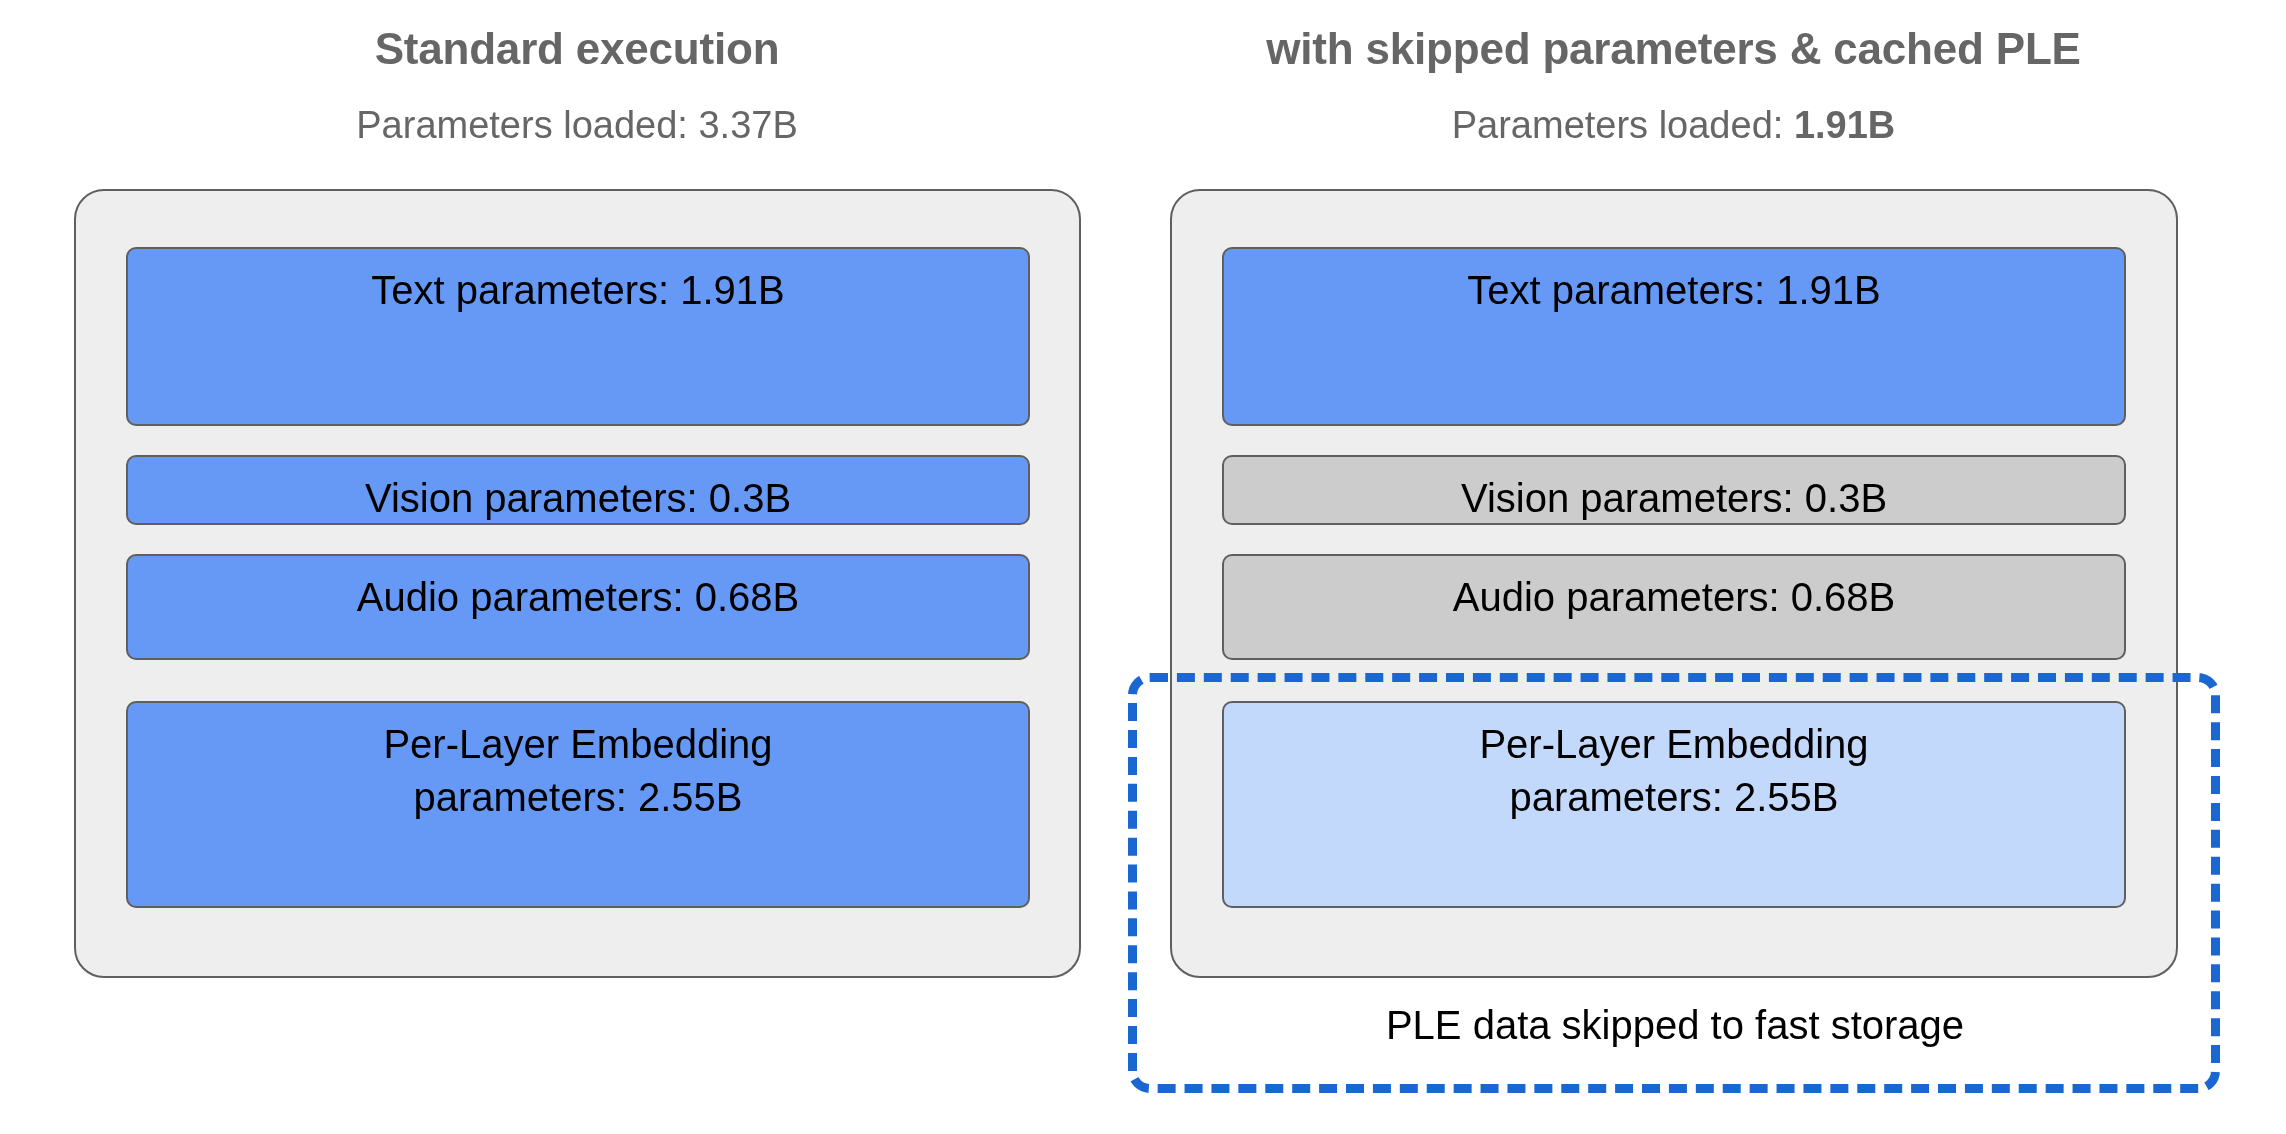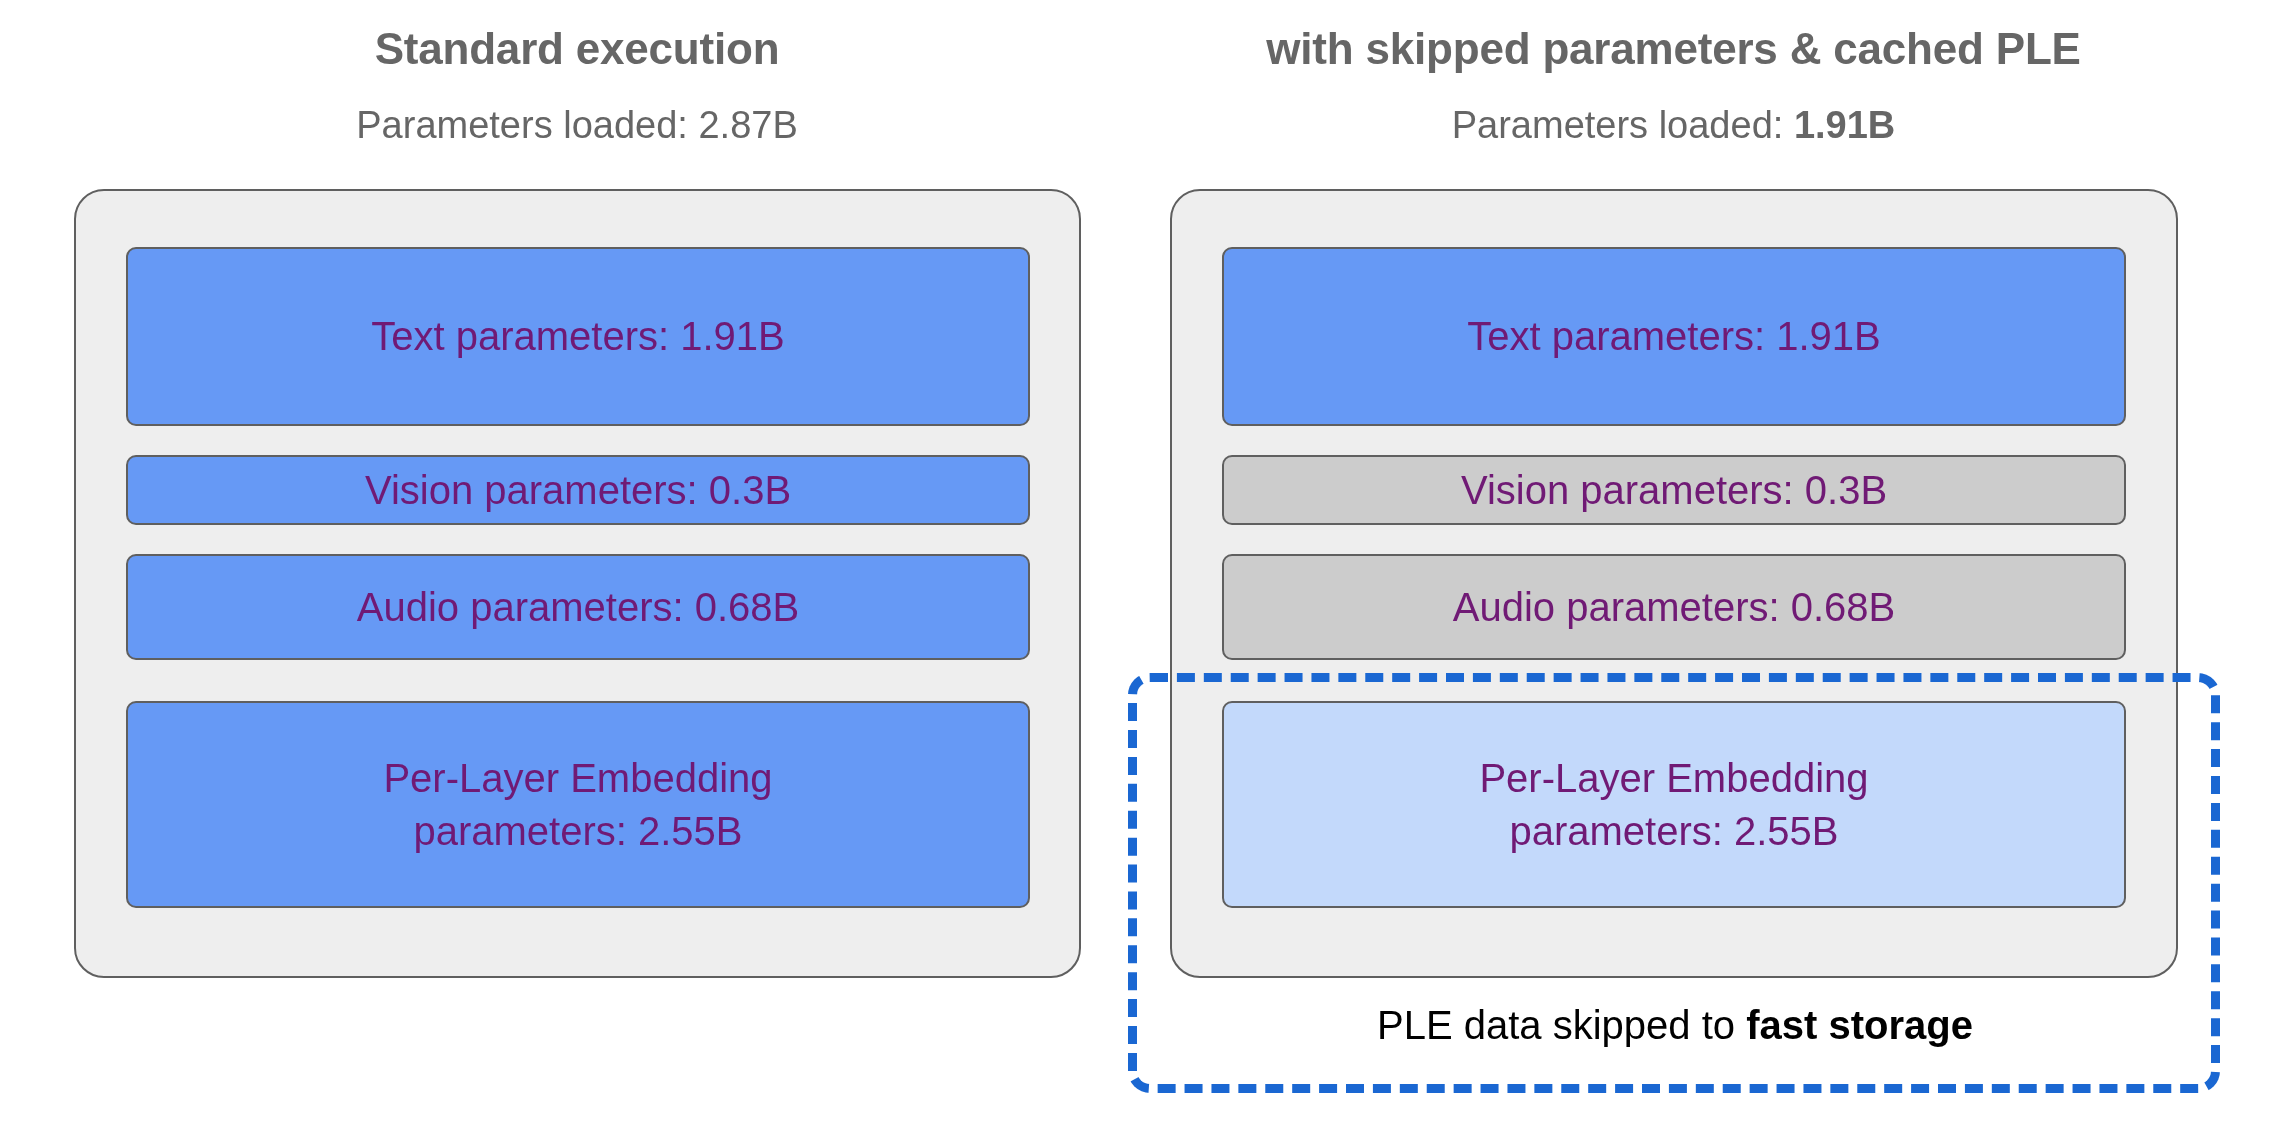--- a/index.html
+++ b/index.html
@@ -58,27 +58,27 @@
   #panel-left  { left: 74px;   top: 189px; width: 1007px; height: 789px; }
   #panel-right { left: 1170px; top: 189px; width: 1008px; height: 789px; }
 
   
   .param-box {
     position: absolute;
     box-sizing: border-box;
     border: 2px solid #5f5f5f;
     border-radius: 10px;
     display: flex;
-    align-items: center;
+    align-items: flex-start;
     justify-content: center;
     text-align: center;
-    color: #701a75;
+    color: #000000;
     font-size: 40px;
     line-height: 1.32;
-    padding: 0 10px;
+    padding: 15px 10px;
   }
   .box-blue  { background: #6699f5; }
   .box-gray  { background: #cccccc; }
   .box-lblue { background: #c3d9fb; }
 
   
   #l-text   { left: 126px; top: 247px; width: 904px; height: 179px; }
   #l-vision { left: 126px; top: 455px; width: 904px; height:  70px; }
   #l-audio  { left: 126px; top: 554px; width: 904px; height: 106px; }
   #l-ple    { left: 126px; top: 701px; width: 904px; height: 207px; }
@@ -105,30 +105,30 @@
   #cache-caption {
     position: absolute;
     left: 1140px;
     top: 1003px;
     width: 1070px;
     text-align: center;
     font-size: 40px;
     color: #000000;
     white-space: nowrap;
   }
-  #cache-caption b { font-weight: bold; }
+  #cache-caption b { font-weight: normal; }
 </style>
 </head>
 <body>
 
 <div class="stage">
 
   <div id="left-title" class="col-title">Standard execution</div>
   <div id="left-sub" class="col-subtitle">
-    <span>Parameters loaded: </span><span>2.87B</span>
+    <span>Parameters loaded: </span><span>3.37B</span>
   </div>
 
   <div id="panel-left" class="panel"></div>
 
   <div id="l-text" class="param-box box-blue">
     <span>Text parameters: 1.91B</span>
   </div>
   <div id="l-vision" class="param-box box-blue">
     <span>Vision parameters: 0.3B</span>
   </div>

